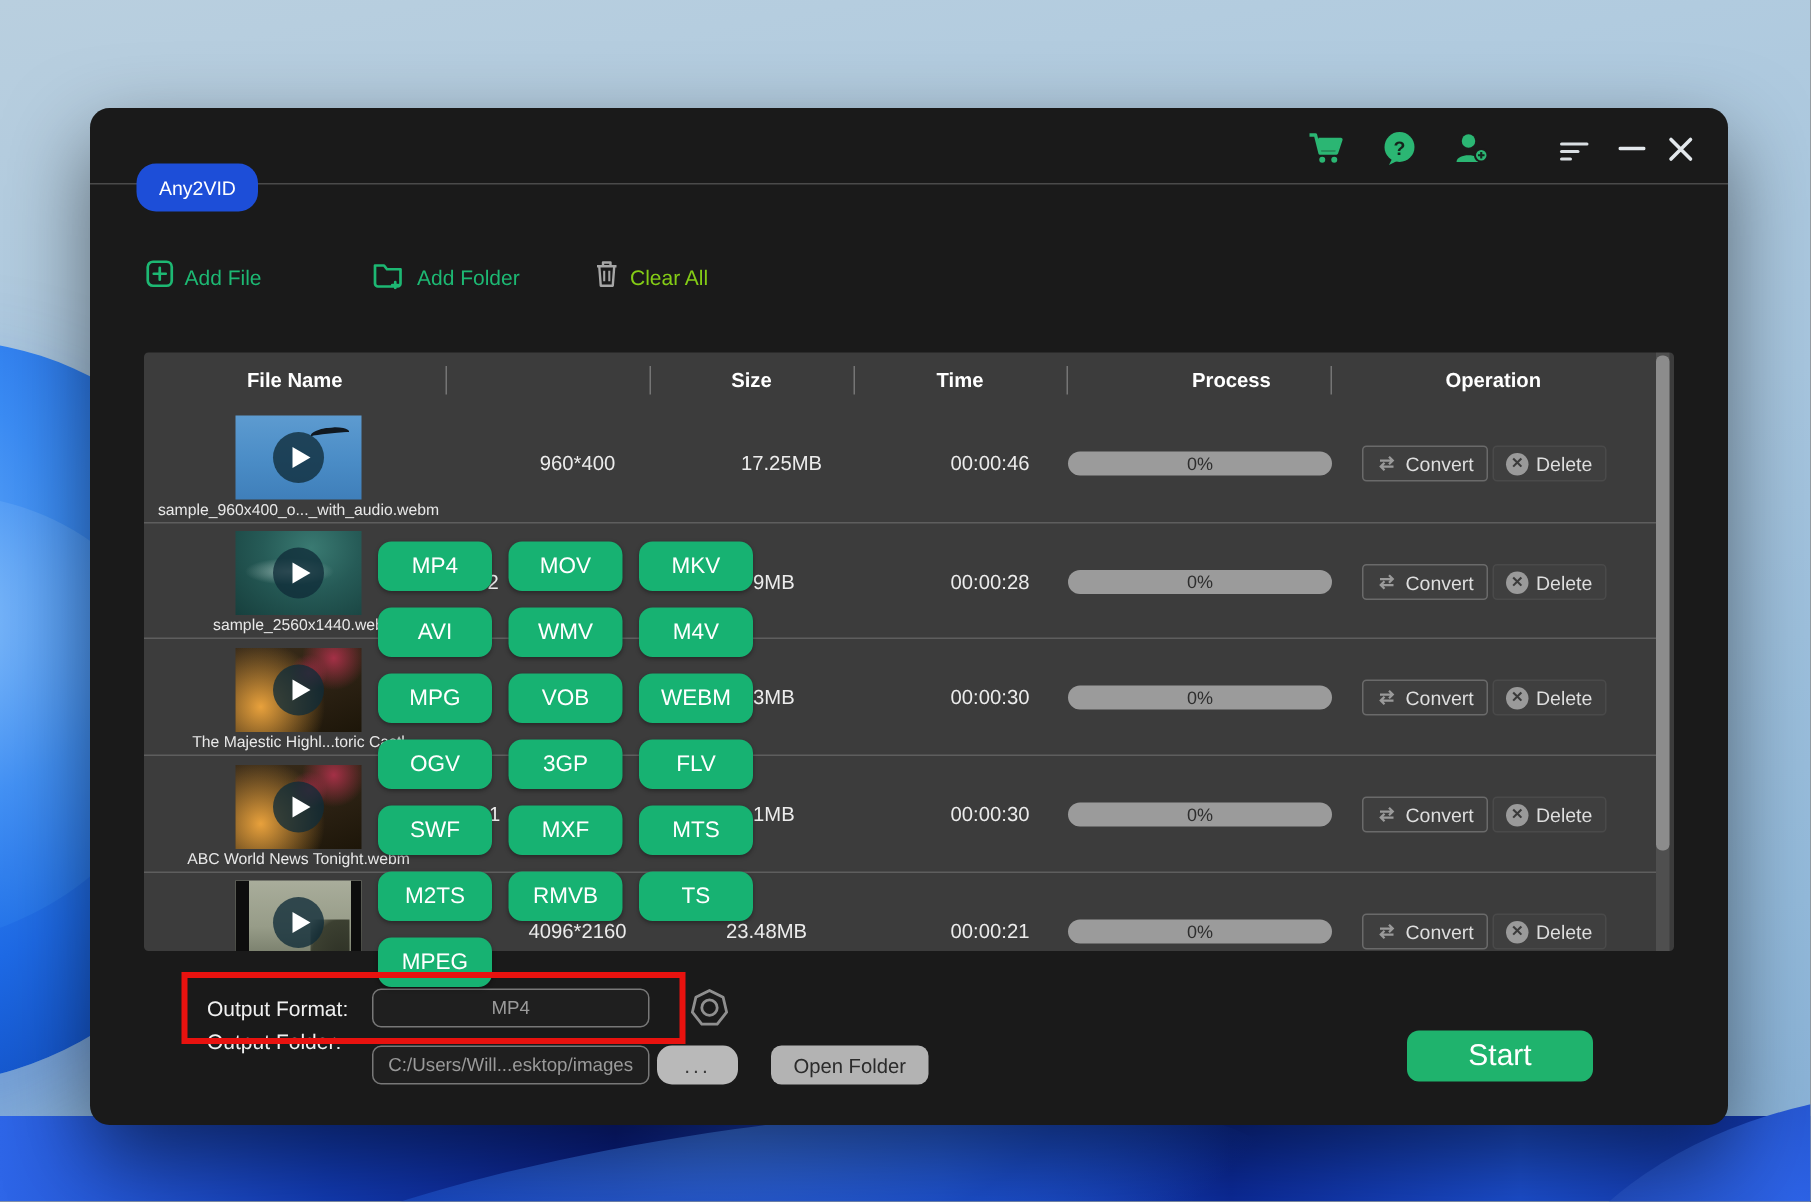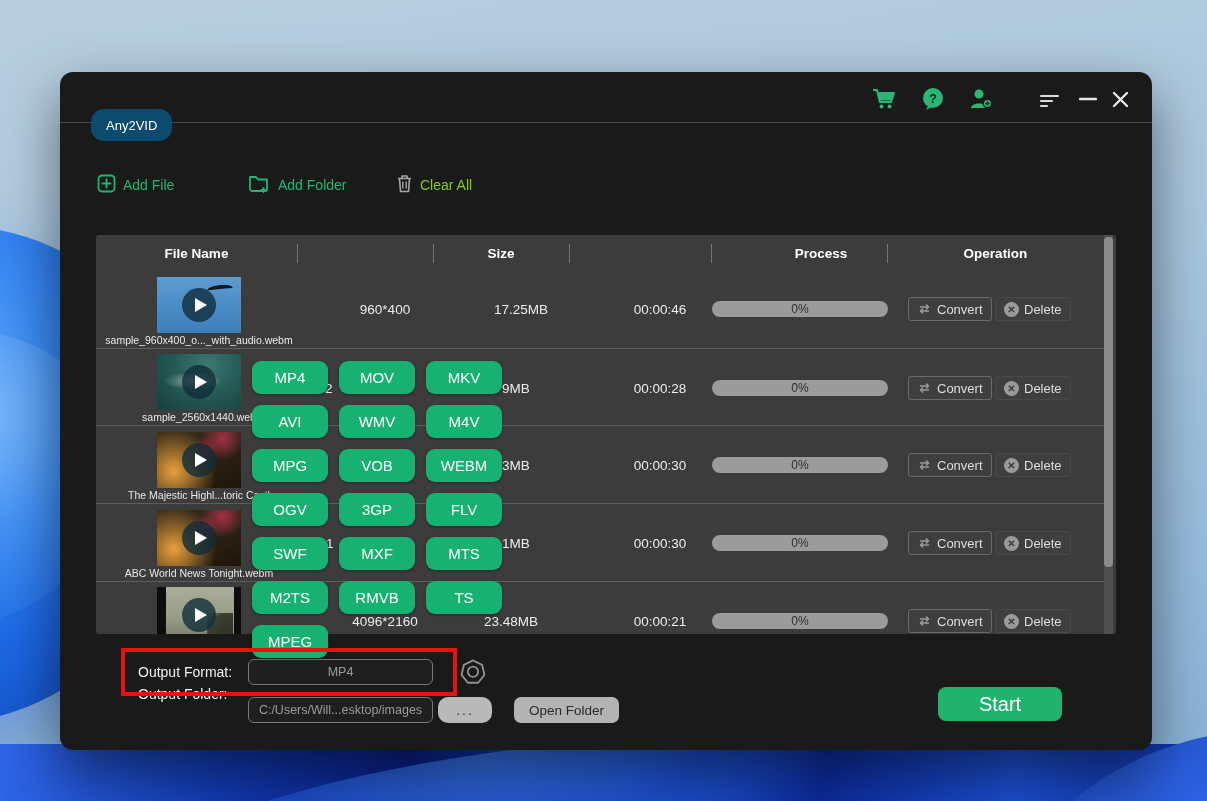--- a/index.html
+++ b/index.html
@@ -28,21 +28,21 @@
   
   .window { position:absolute; left:60px; top:72px; width:1092px; height:678px;
     background:#1a1a1a; border-radius:13px; box-shadow:0 22px 55px rgba(0,0,0,.5); overflow:hidden; }
   .tab-line { position:absolute; left:0; top:50px; width:100%; height:1px; background:#4a4a4a; }
 
   
   .tb-icon { position:absolute; top:14px; width:28px; height:26px; display:flex; align-items:center; justify-content:center; cursor:pointer; }
   .sortlines span { display:block; height:2.5px; background:#d9dee2; border-radius:1px; margin:2.6px 0; }
 
   .app-badge { position:absolute; left:31px; top:37px; height:26px; padding:16px 15px;
-    background:#0c4a6e; color:#fff; font-size:13px; border-radius:13px;
+    background:#1d4ed8; color:#fff; font-size:13px; border-radius:13px;
     display:flex; align-items:center; z-index:2; }
 
   
   .toolbar-item { position:absolute; top:101px; height:24px; display:flex; align-items:center; gap:7px; cursor:pointer; }
   .toolbar-item .lbl-green { color:#1db873; font-size:14px; }
   .toolbar-item .lbl-gray { color:#84cc16; font-size:14px; }
 
   
   .table { position:absolute; left:36px; top:163px; width:1020px; height:399px;
     background:#3c3c3c; border-radius:3px; overflow:hidden; }
@@ -201,20 +201,21 @@
         <path d="M6.8 7.5 v7 M10.2 7.5 v7" stroke="#a6a6a6" stroke-width="1.4"></path>
       </svg>
     </span>
     <span class="lbl-gray">Clear All</span>
   </div>
 
   <div class="table">
     <div class="thead">
       <div class="th" style="left:0;width:201px;">File Name</div>
       <div class="th" style="left:337px;width:136px;">Size</div>
+      <div class="th" style="left:473px;width:142px;">Time</div>
       <div class="th" style="left:615px;width:176px;padding-left:44px;">Process</div>
       <div class="th" style="left:791px;width:217px;">Operation</div>
       <div class="th-sep" style="left:201px;"></div>
       <div class="th-sep" style="left:337px;"></div>
       <div class="th-sep" style="left:473px;"></div>
       <div class="th-sep" style="left:615px;"></div>
       <div class="th-sep" style="left:791px;"></div>
     </div>
 
     <div class="row" style="top:36px;">

